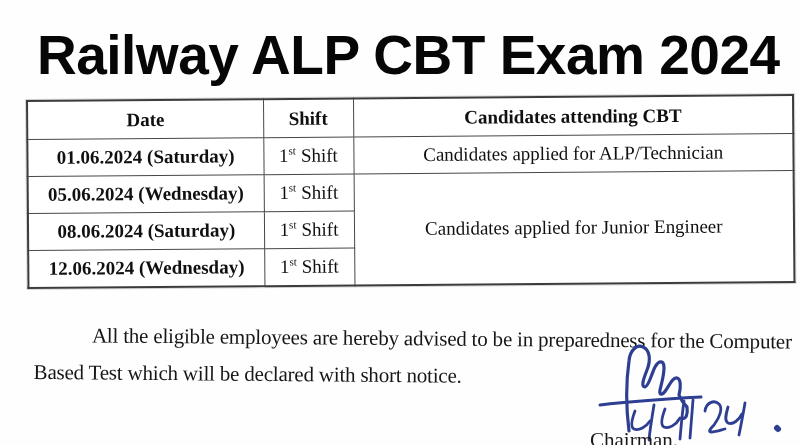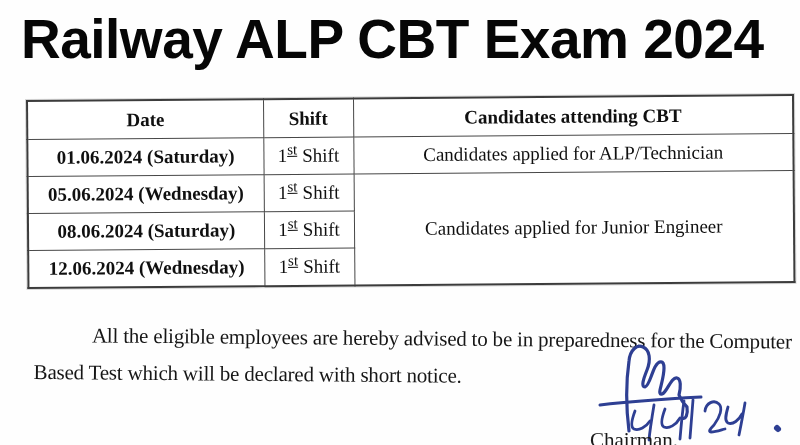--- a/index.html
+++ b/index.html
@@ -12,21 +12,21 @@
   .page {
     position: relative;
     width: 800px; height: 445px;
     background: #fefefe;
     color: #141414;
   }
   
   .title {
     position: absolute;
     left: 21px; top: 12px;
-    margin: 0;
+    margin: 16px;
     font-family: "Liberation Sans", sans-serif;
     font-weight: bold;
     font-size: 55px;
     line-height: 1.0;
     letter-spacing: -0.5px;
     white-space: nowrap;
     color: #060606;
   }
   
   .exam-table-wrap {
@@ -50,21 +50,21 @@
     padding: 0 2px;
     text-align: center;
     vertical-align: middle;
     font-size: 19px;
     color: #101010;
   }
   table.exam-table { border: 2px solid #3c3c3c; box-shadow: 0 0 0 1px #d8d8d8; }
   table.exam-table thead th { height: 37px; font-weight: bold; }
   table.exam-table tbody td { height: 36px; }
   td.date-cell { font-weight: bold; }
-  td.shift-cell sup { font-size: 15px; line-height: 0; text-decoration: underline; }
+  td.shift-cell sup { font-size: 11px; line-height: 0; }
   td.shift-cell .shift-word { margin-left: 5px; }
   td.merged-cell { font-weight: normal; }
   
   .notice {
     position: absolute;
     left: 0; top: 0; width: 800px;
     transform: rotate(0.5deg);
     transform-origin: 40px 330px;
   }
   .notice-line {

